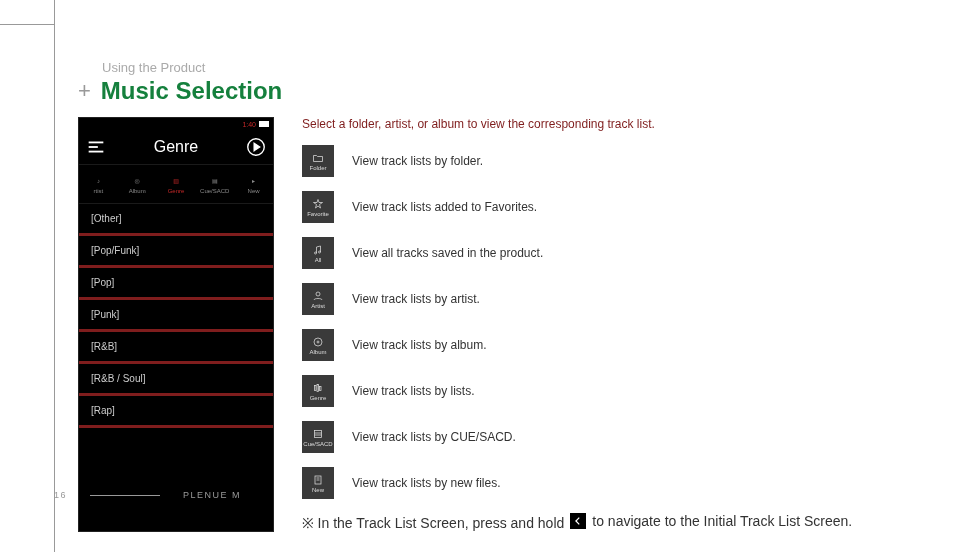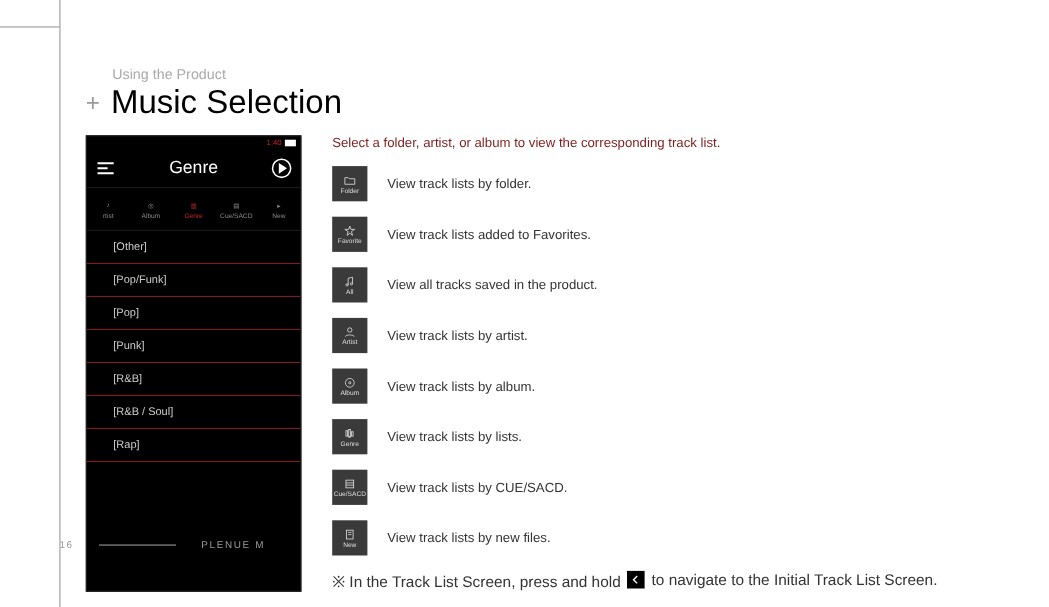--- a/index.html
+++ b/index.html
@@ -3,35 +3,35 @@
 <meta charset="utf-8">
 <style>
   body{margin:0;padding:0;background:#fff;font-family:Arial,Helvetica,sans-serif;color:#555;}
   .page{width:954px;height:552px;position:relative;box-sizing:border-box;}
   .hr-top{position:absolute;left:0;top:24px;width:54px;border-top:1px solid #999;}
   .vr-left{position:absolute;left:54px;top:0;height:552px;border-left:1px solid #999;}
   .content{position:absolute;left:78px;top:60px;right:30px;}
   .section-label{font-size:13px;color:#aaa;margin:0 0 2px 24px;font-weight:300;}
   .title-row{display:flex;align-items:center;gap:10px;margin-bottom:12px;}
   .plus{font-size:22px;color:#999;font-weight:300;}
-  .title{font-size:30px;color:#000000;font-weight:400;margin:0;}
+  .title{font-size:24px;color:#15803d;font-weight:700;margin:0;}
   .two-col{display:flex;gap:28px;}
   .device{background:#000;width:196px;border:1px solid #222;box-sizing:border-box;}
   .statusbar{height:12px;display:flex;justify-content:flex-end;align-items:center;padding:0 4px;gap:3px;}
   .sb-txt{color:#c62828;font-size:7px;}
   .sb-batt{width:10px;height:6px;background:#fff;}
   .topbar{height:34px;display:flex;align-items:center;justify-content:space-between;padding:0 6px;}
   .tb-icon{width:22px;height:22px;display:flex;align-items:center;justify-content:center;}
   .tb-title{color:#fff;font-size:16px;}
   .tabs{display:flex;height:38px;border-top:1px solid #1a1a1a;border-bottom:1px solid #1a1a1a;}
   .tab{flex:1;display:flex;flex-direction:column;align-items:center;justify-content:center;gap:1px;font-size:6px;color:#888;}
   .tab.active{color:#c62828;}
   .tab-ico{width:12px;height:12px;display:flex;align-items:center;justify-content:center;}
   .list{}
-  .li{color:#ccc;font-size:10px;padding:9px 24px;border-bottom:1px solid #7f1d1d;}
+  .li{color:#ccc;font-size:10px;padding:9px 12px;border-bottom:3px solid #7f1d1d;}
   .right{flex:1;}
   .intro{font-size:12px;margin:0 0 14px 0;color:#7f1d1d;}
   .desc-row{display:flex;align-items:center;gap:18px;margin-bottom:14px;}
   .badge{width:32px;height:32px;background:#3a3a3a;display:flex;flex-direction:column;align-items:center;justify-content:center;color:#ddd;font-size:6px;gap:1px;}
   .badge svg{width:12px;height:12px;}
   .desc-txt{font-size:12px;color:#333;}
   .footnote{font-size:14px;color:#333;margin-top:9px;display:flex;gap:6px;flex-wrap:wrap;}
   .fn-icon{width:16px;height:16px;background:#000;color:#fff;display:inline-flex;align-items:center;justify-content:center;}
   .footer{position:absolute;left:54px;bottom:52px;display:flex;align-items:center;gap:23px;font-size:9px;color:#999;letter-spacing:1.5px;}
   .footer .pg{color:#999;}

